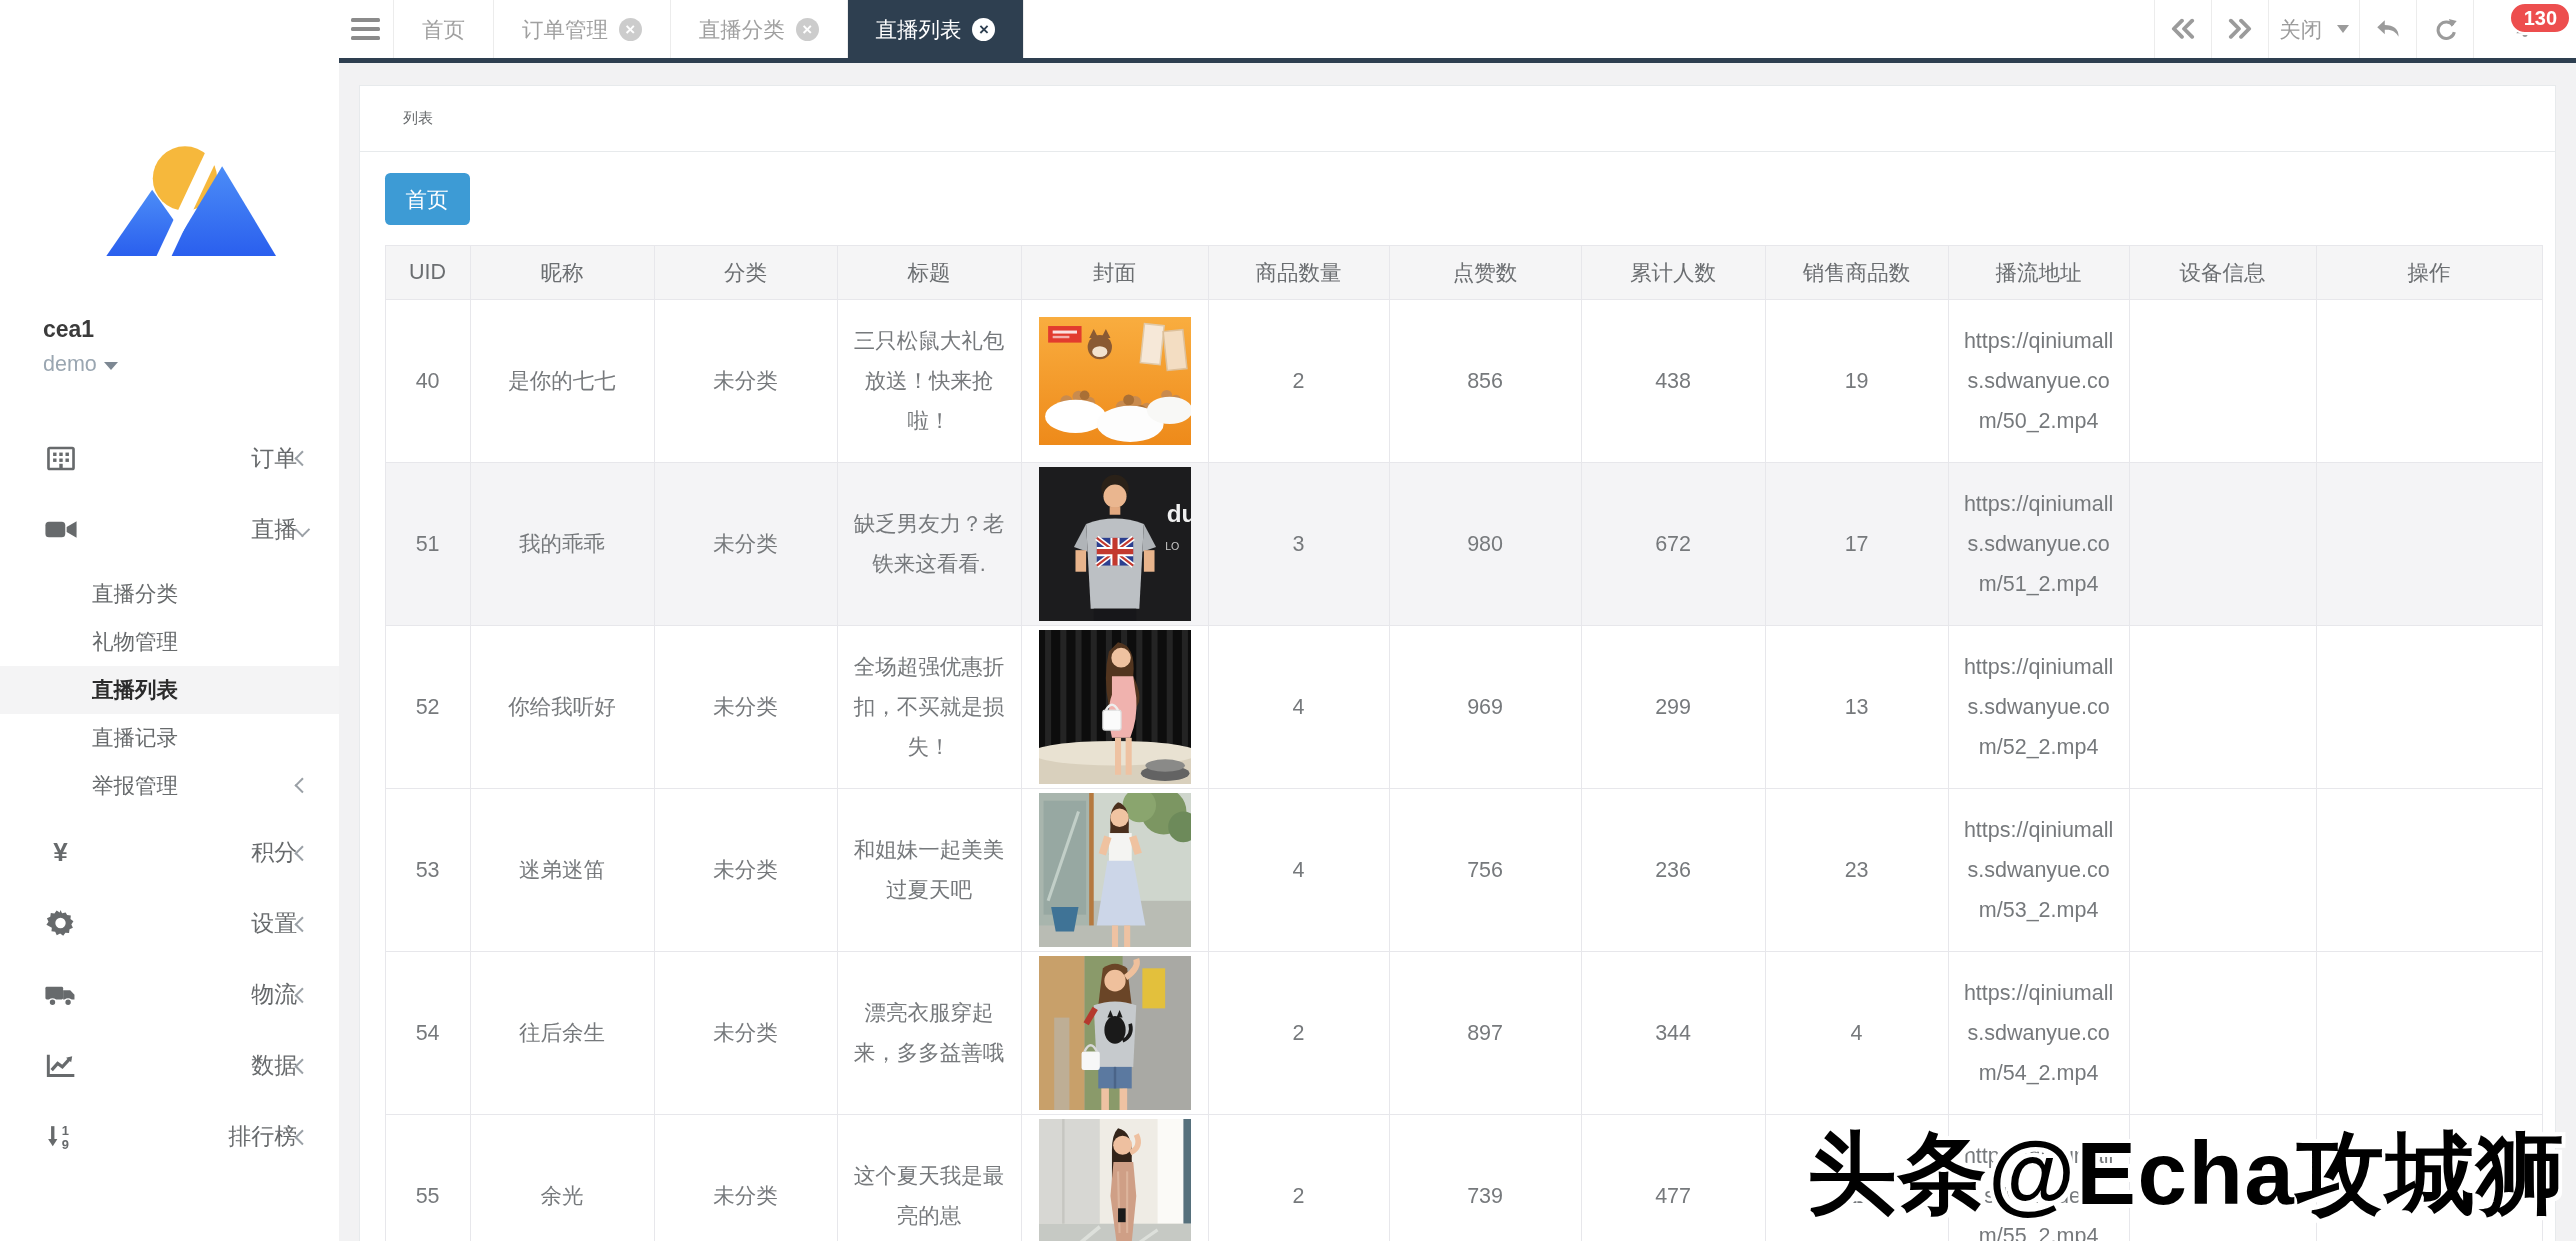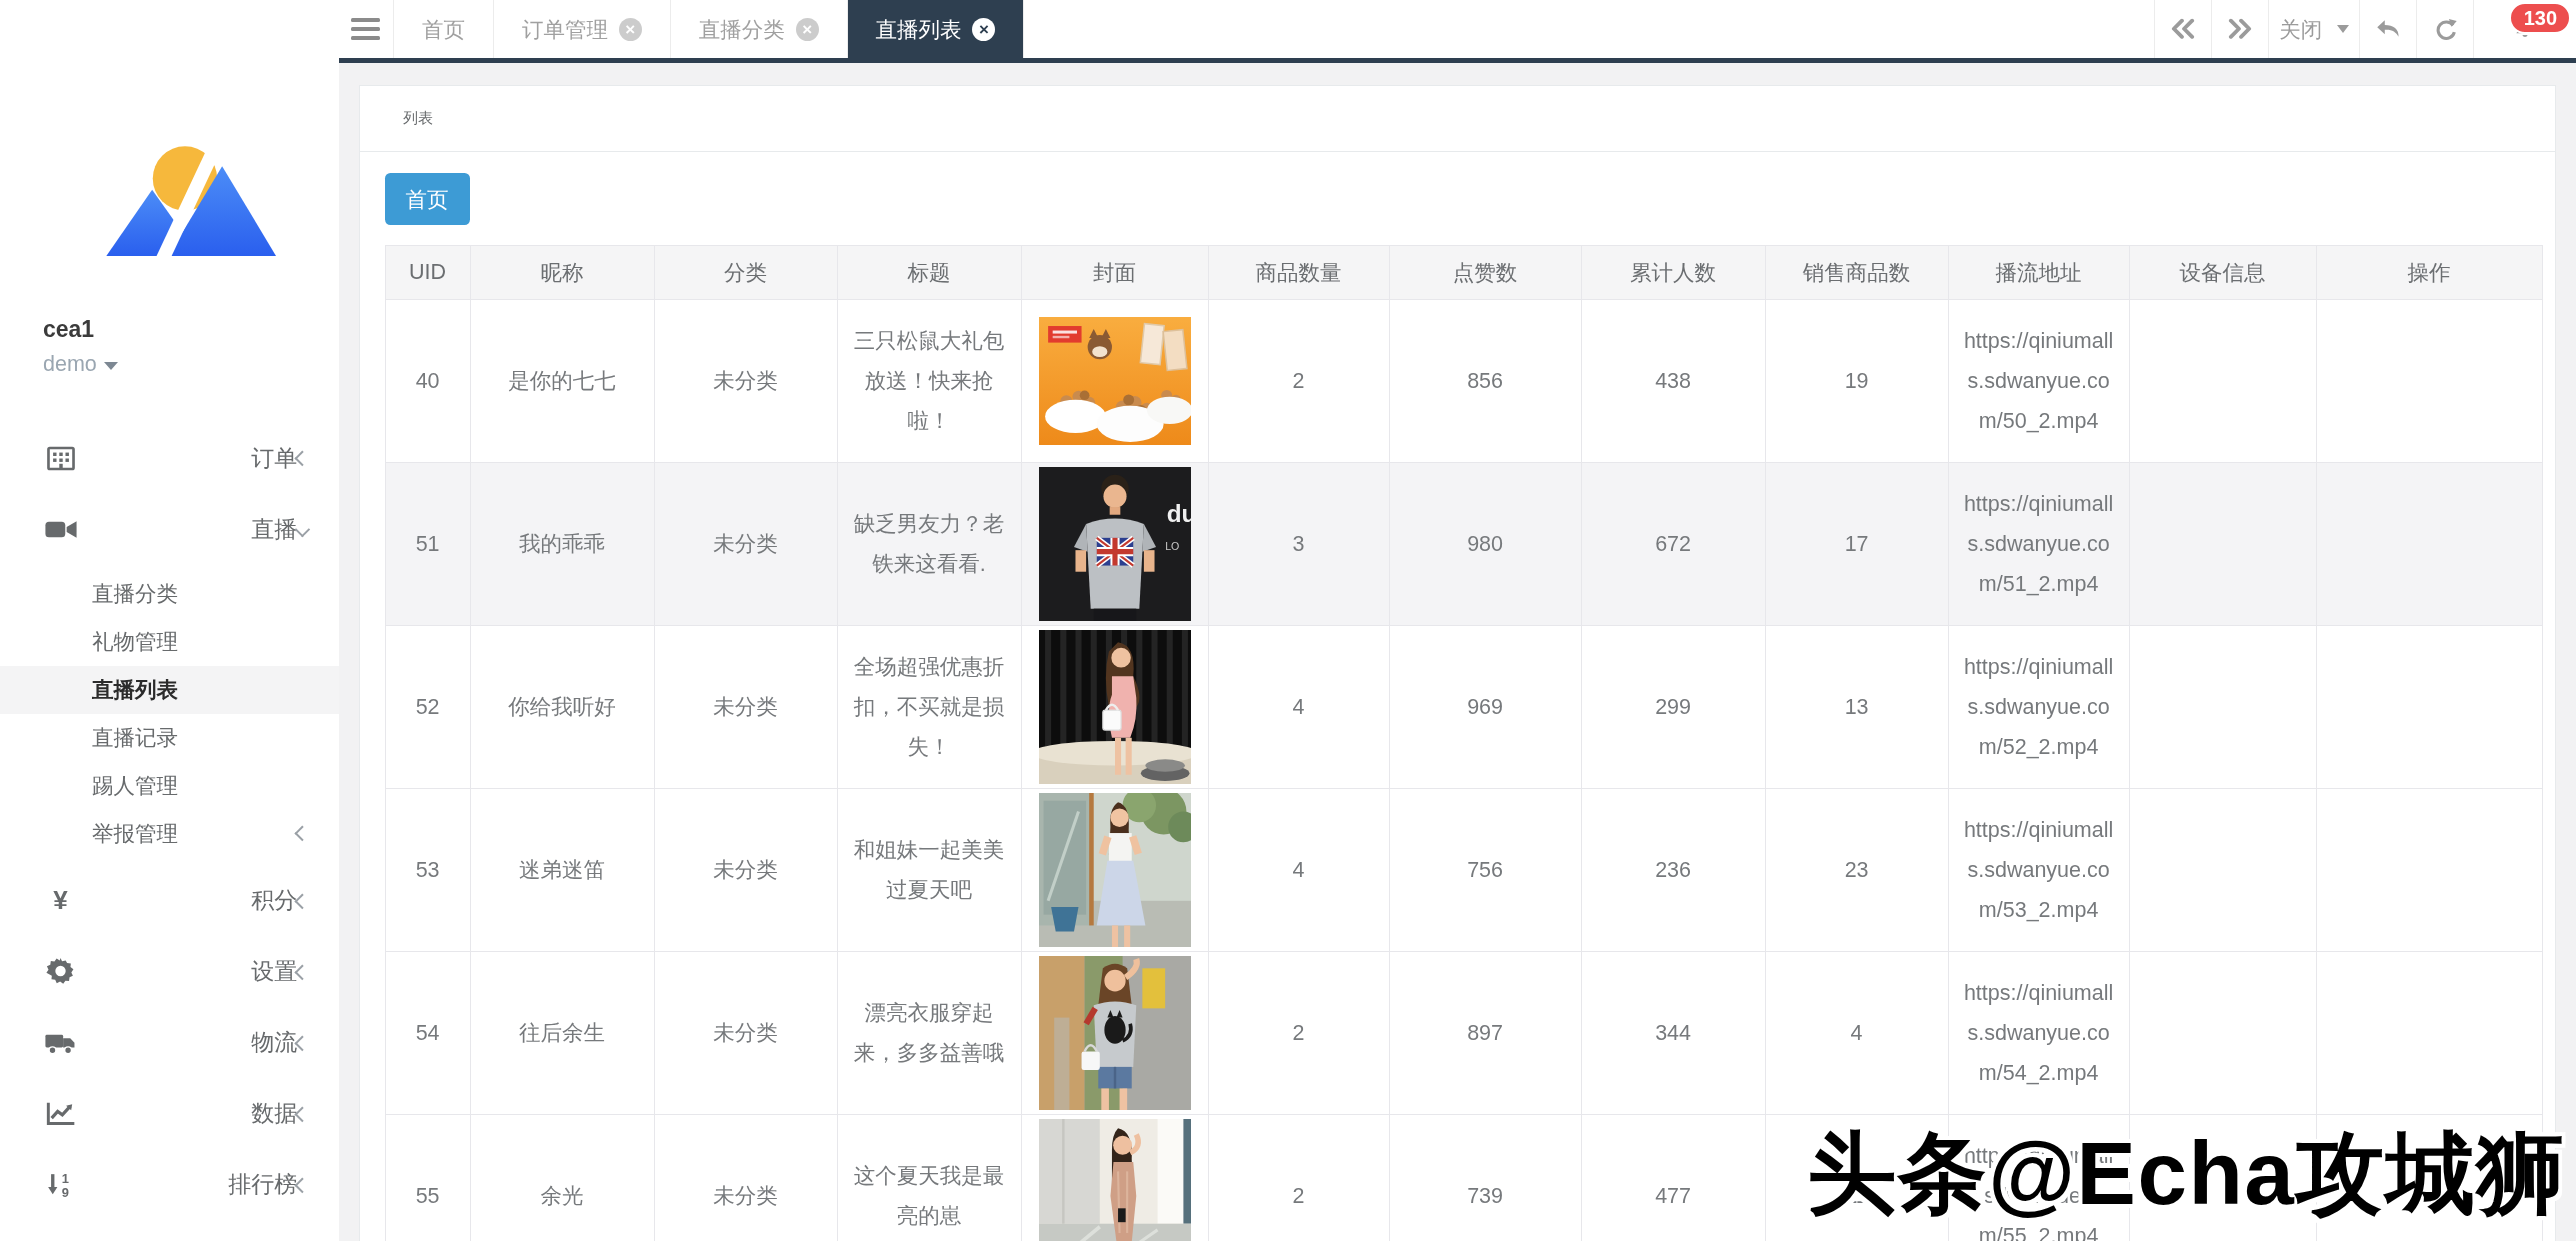--- a/index.html
+++ b/index.html
@@ -140,23 +140,20 @@
           <span class="sub-label">直播分类</span>
         </div>
         <div class="sub-item">
           <span class="sub-label">礼物管理</span>
         </div>
         <div class="sub-item active">
           <span class="sub-label">直播列表</span>
         </div>
         <div class="sub-item">
           <span class="sub-label">直播记录</span>
-        </div>
-        <div class="sub-item">
-          <span class="sub-label">踢人管理</span>
         </div>
         <div class="sub-item">
           <span class="sub-label">举报管理</span>
           <span class="chev chev-left"></span>
         </div>
       </div>
 
       <div class="nav-item">
         <span class="nav-ic">
             <span class="glyph">¥</span>

